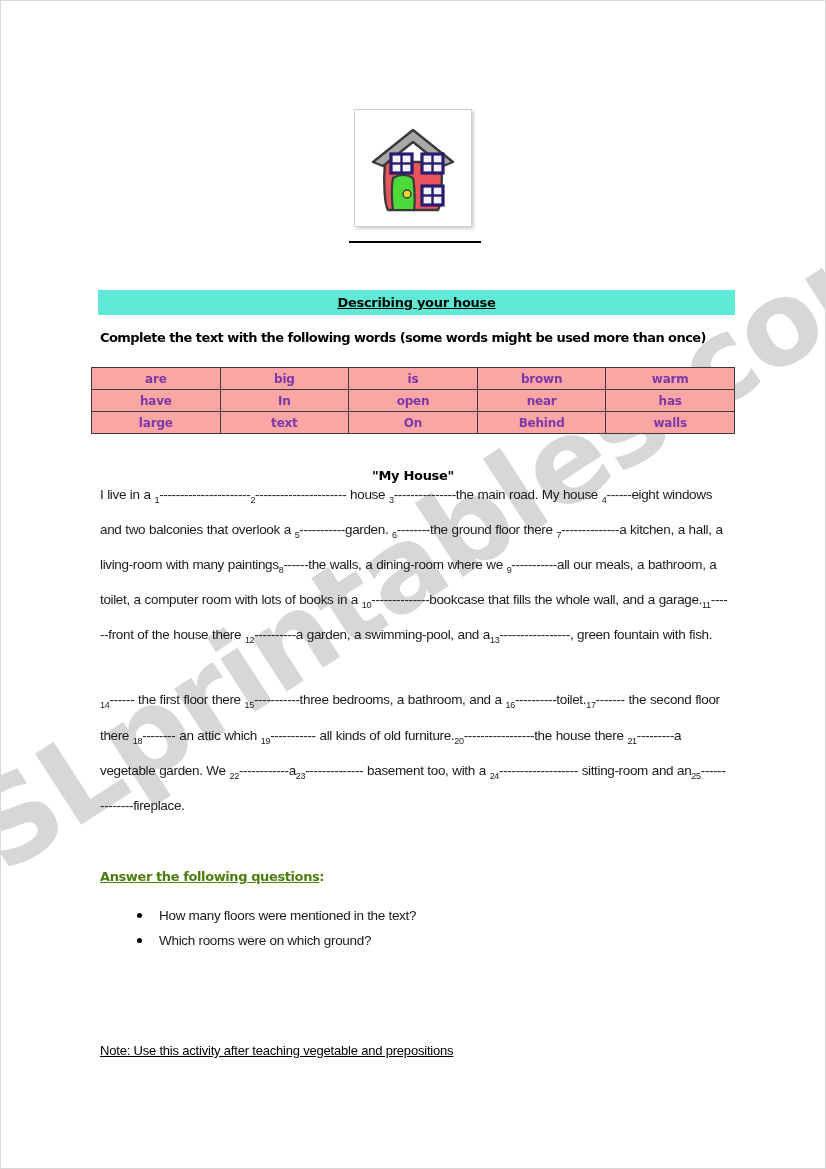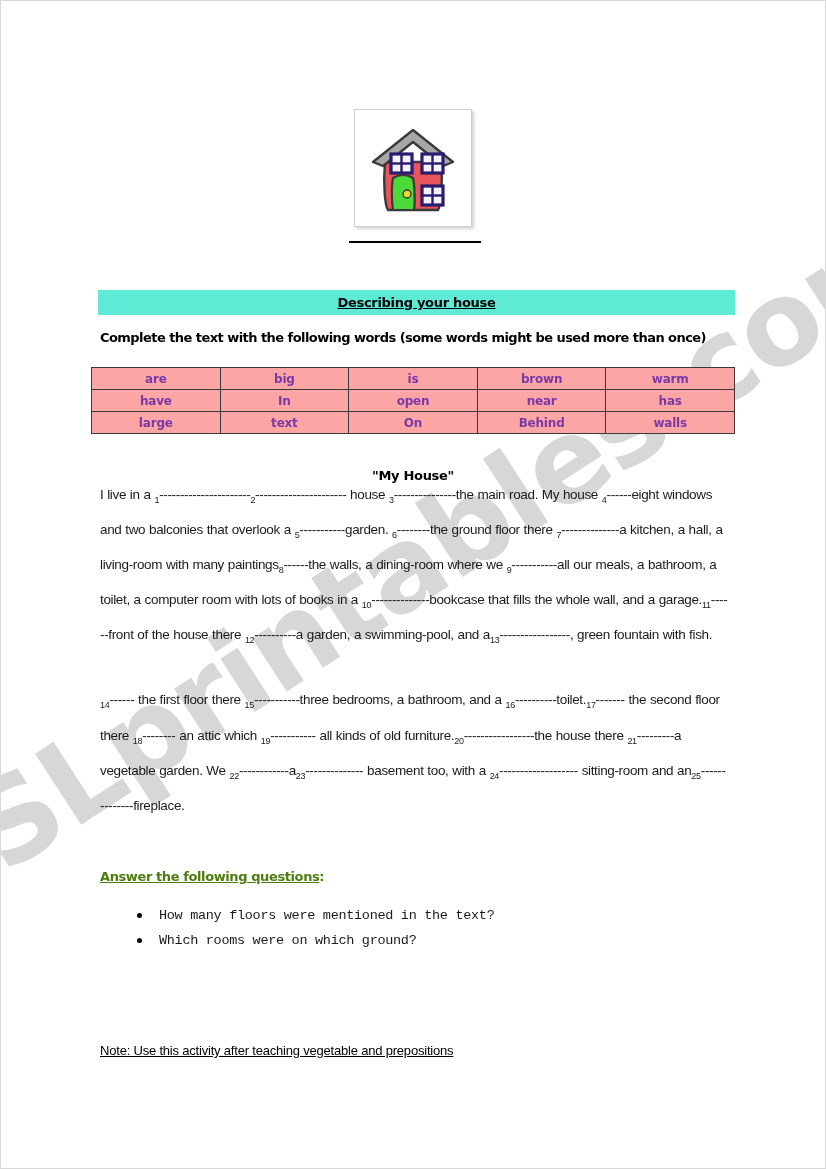--- a/index.html
+++ b/index.html
@@ -179,21 +179,21 @@
   .questions-head .ul { text-decoration: underline; }
   .questions-head .colon { text-decoration: none; }
 
   .question-list {
     position: absolute;
     left: 118px;
     top: 902px;
     margin: 0;
     padding: 0 0 0 30px;
     list-style: none;
-    font-family: Liberation Mono, monospace;
+    font-family: Liberation Sans, sans-serif;
     font-size: 13.5px;
     color: #1a1a1a;
     letter-spacing: -0.3px;
   }
   .question-list li {
     position: relative;
     line-height: 25px;
     padding-left: 10px;
   }
   .question-list li::before {

